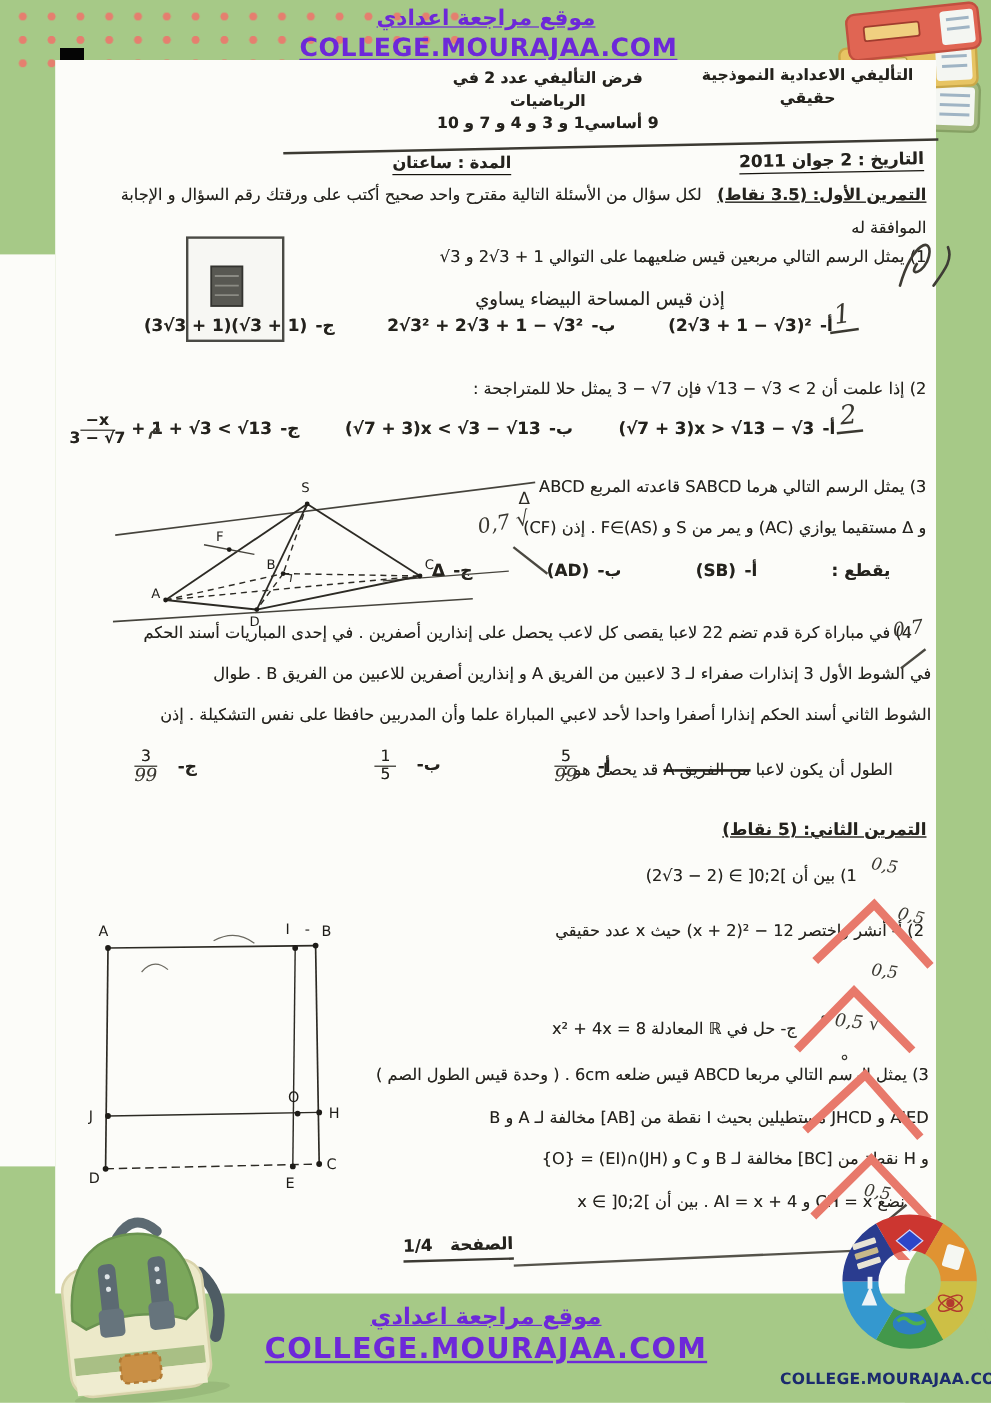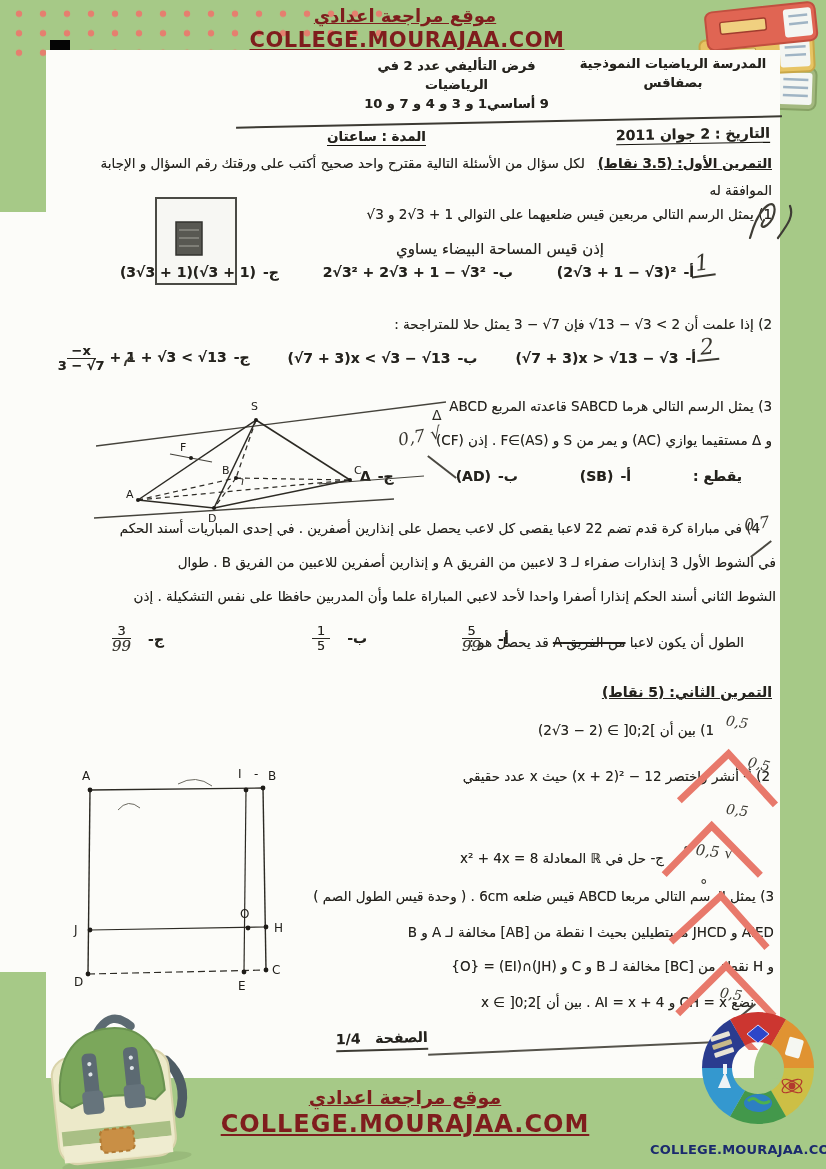--- a/index.html
+++ b/index.html
@@ -10,21 +10,21 @@
   .rtl{direction:rtl;}
   .ltr{direction:ltr;unicode-bidi:isolate;display:inline-block;font-weight:bold;}
   .b{font-weight:bold;}
   .u{text-decoration:underline;}
   .scan{color:#24221d;text-shadow:0 0 .5px rgba(20,20,10,.45);}
   .hw{font-family:"DejaVu Serif",serif;font-style:italic;color:#3a3831;}
   .dots{background-image:radial-gradient(circle,#e57f6f 0 3.1px,transparent 3.6px);
         background-size:24px 19.5px;background-position:7px 4px;}
   .paper{background:#fcfcf9;}
   .band{background:#a6c987;}
-  .wtitle{color:#7f1d1d;text-align:center;font-weight:bold;text-decoration:underline;}
+  .wtitle{color:#6d28d9;text-align:center;font-weight:bold;text-decoration:underline;}
   .frac{display:inline-flex;flex-direction:column;align-items:center;vertical-align:middle;
         direction:ltr;line-height:1.05;font-size:13px;}
   .frac .fn{border-bottom:1.4px solid #2a2822;padding:0 5px;}
   .optrow{display:flex;direction:rtl;align-items:center;font-size:14px;}
   .optrow .lbl{font-weight:bold;margin-left:7px;}
   .strike{text-decoration:line-through;text-decoration-thickness:2px;}
   .pline{border-top:2px solid #3c3a33;}
   svg text{font-family:"DejaVu Sans",sans-serif;}
 </style>
 </head>
@@ -61,22 +61,22 @@
   </div>
 
   <div class="abs wtitle" style="left:255px;top:5px;width:300px;font-size:18px;">موقع مراجعة اعدادي</div>
   <div class="abs wtitle" style="left:232px;top:28px;width:350px;font-size:21px;letter-spacing:.5px;">COLLEGE.MOURAJAA.COM</div>
 
   <div class="abs paper" style="left:46px;top:50px;width:734px;height:1030px;"></div>
   <div class="abs paper" style="left:0;top:212px;width:46px;height:760px;"></div>
   <div class="abs" style="left:50px;top:40px;width:20px;height:10px;background:#050505;"></div>
 
   <div class="abs rtl scan b nw" style="right:50px;top:54px;width:206px;text-align:center;font-size:13px;line-height:19px;">
-    <span>المدرسة الرياضيات النموذجية</span><br>
-    <span>بصفاقس</span>
+    <span>التأليفي الاعدادية النموذجية</span><br>
+    <span>حقيقي</span>
   </div>
   <div class="abs rtl scan b" style="right:262px;top:56px;width:215px;text-align:center;font-size:13px;line-height:19px;">
     <span>فرض التأليفي عدد 2 في الرياضيات</span><br>
     <span>9 أساسي1 و 3 و 4 و 7 و 10</span>
   </div>
 
   <div class="abs pline" style="left:236px;top:121px;width:546px;transform:rotate(-1.2deg);"></div>
   <div class="abs rtl scan b nw" style="right:56px;top:126px;font-size:14px;border-bottom:1.6px solid #15130d;padding-bottom:1px;transform:rotate(-1deg);">التاريخ : 2 جوان 2011</div>
   <div class="abs rtl scan b nw" style="right:400px;top:128px;font-size:13.5px;border-bottom:1.6px solid #15130d;padding-bottom:1px;">المدة : ساعتان</div>
 

